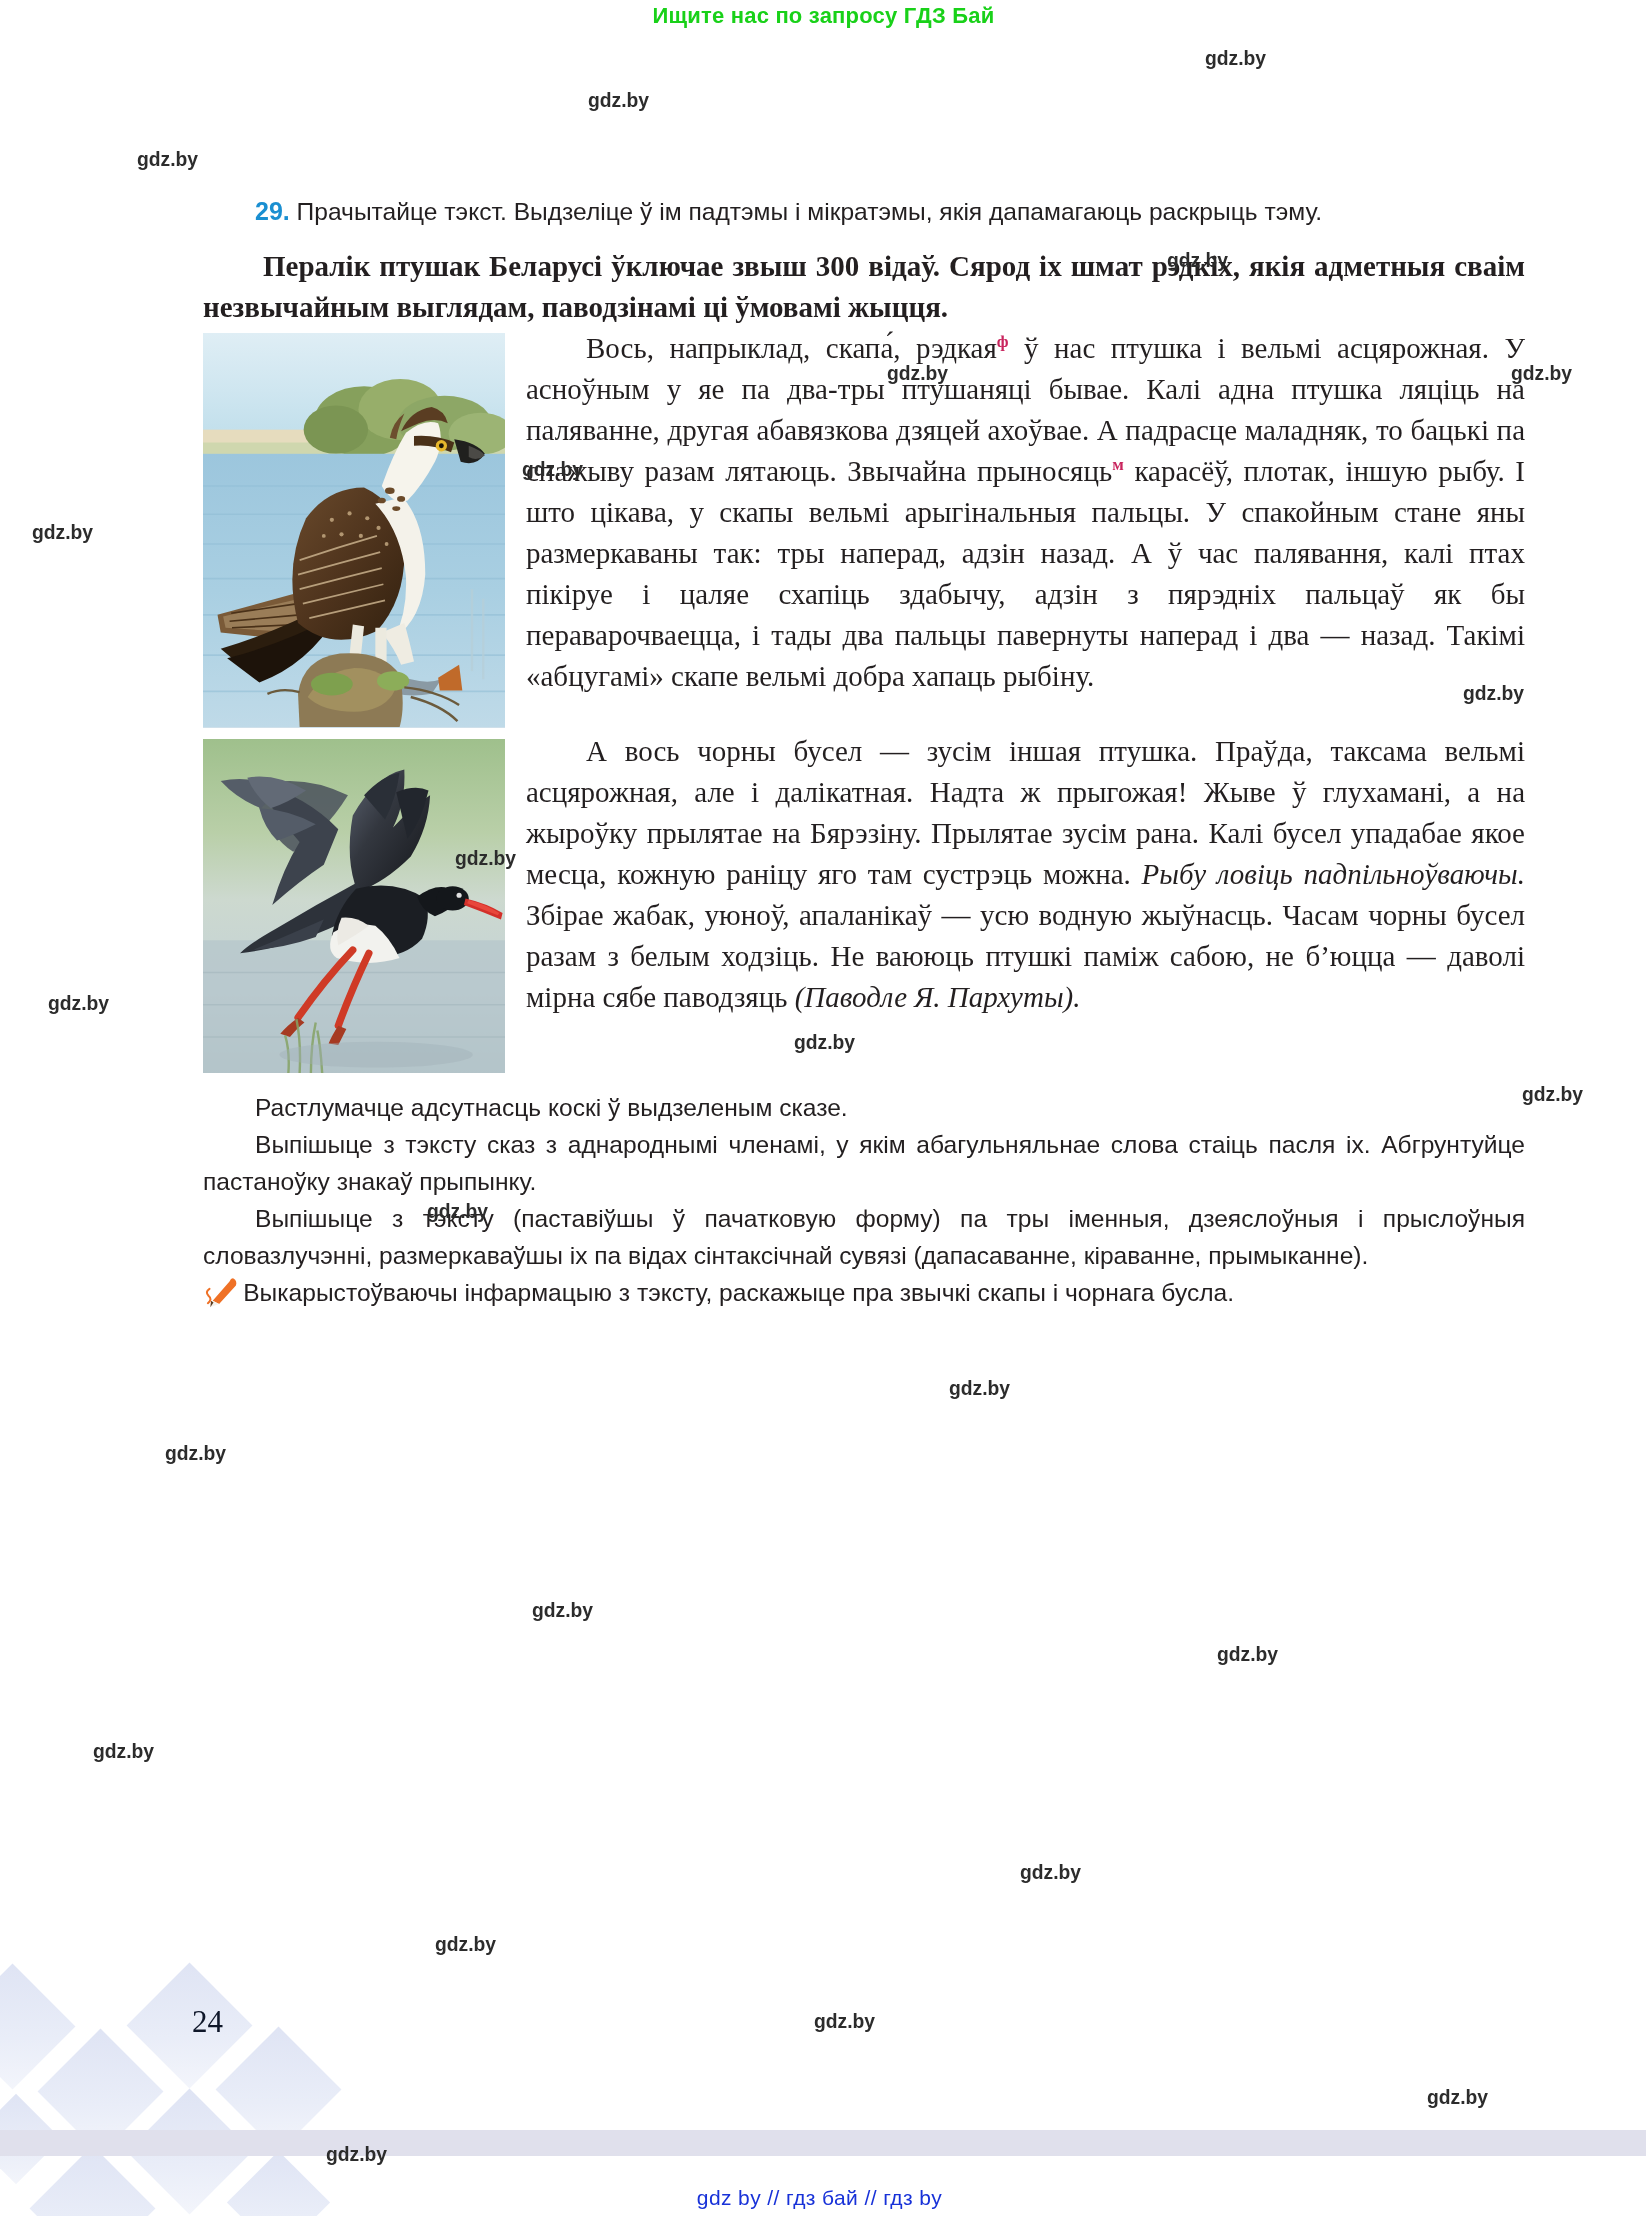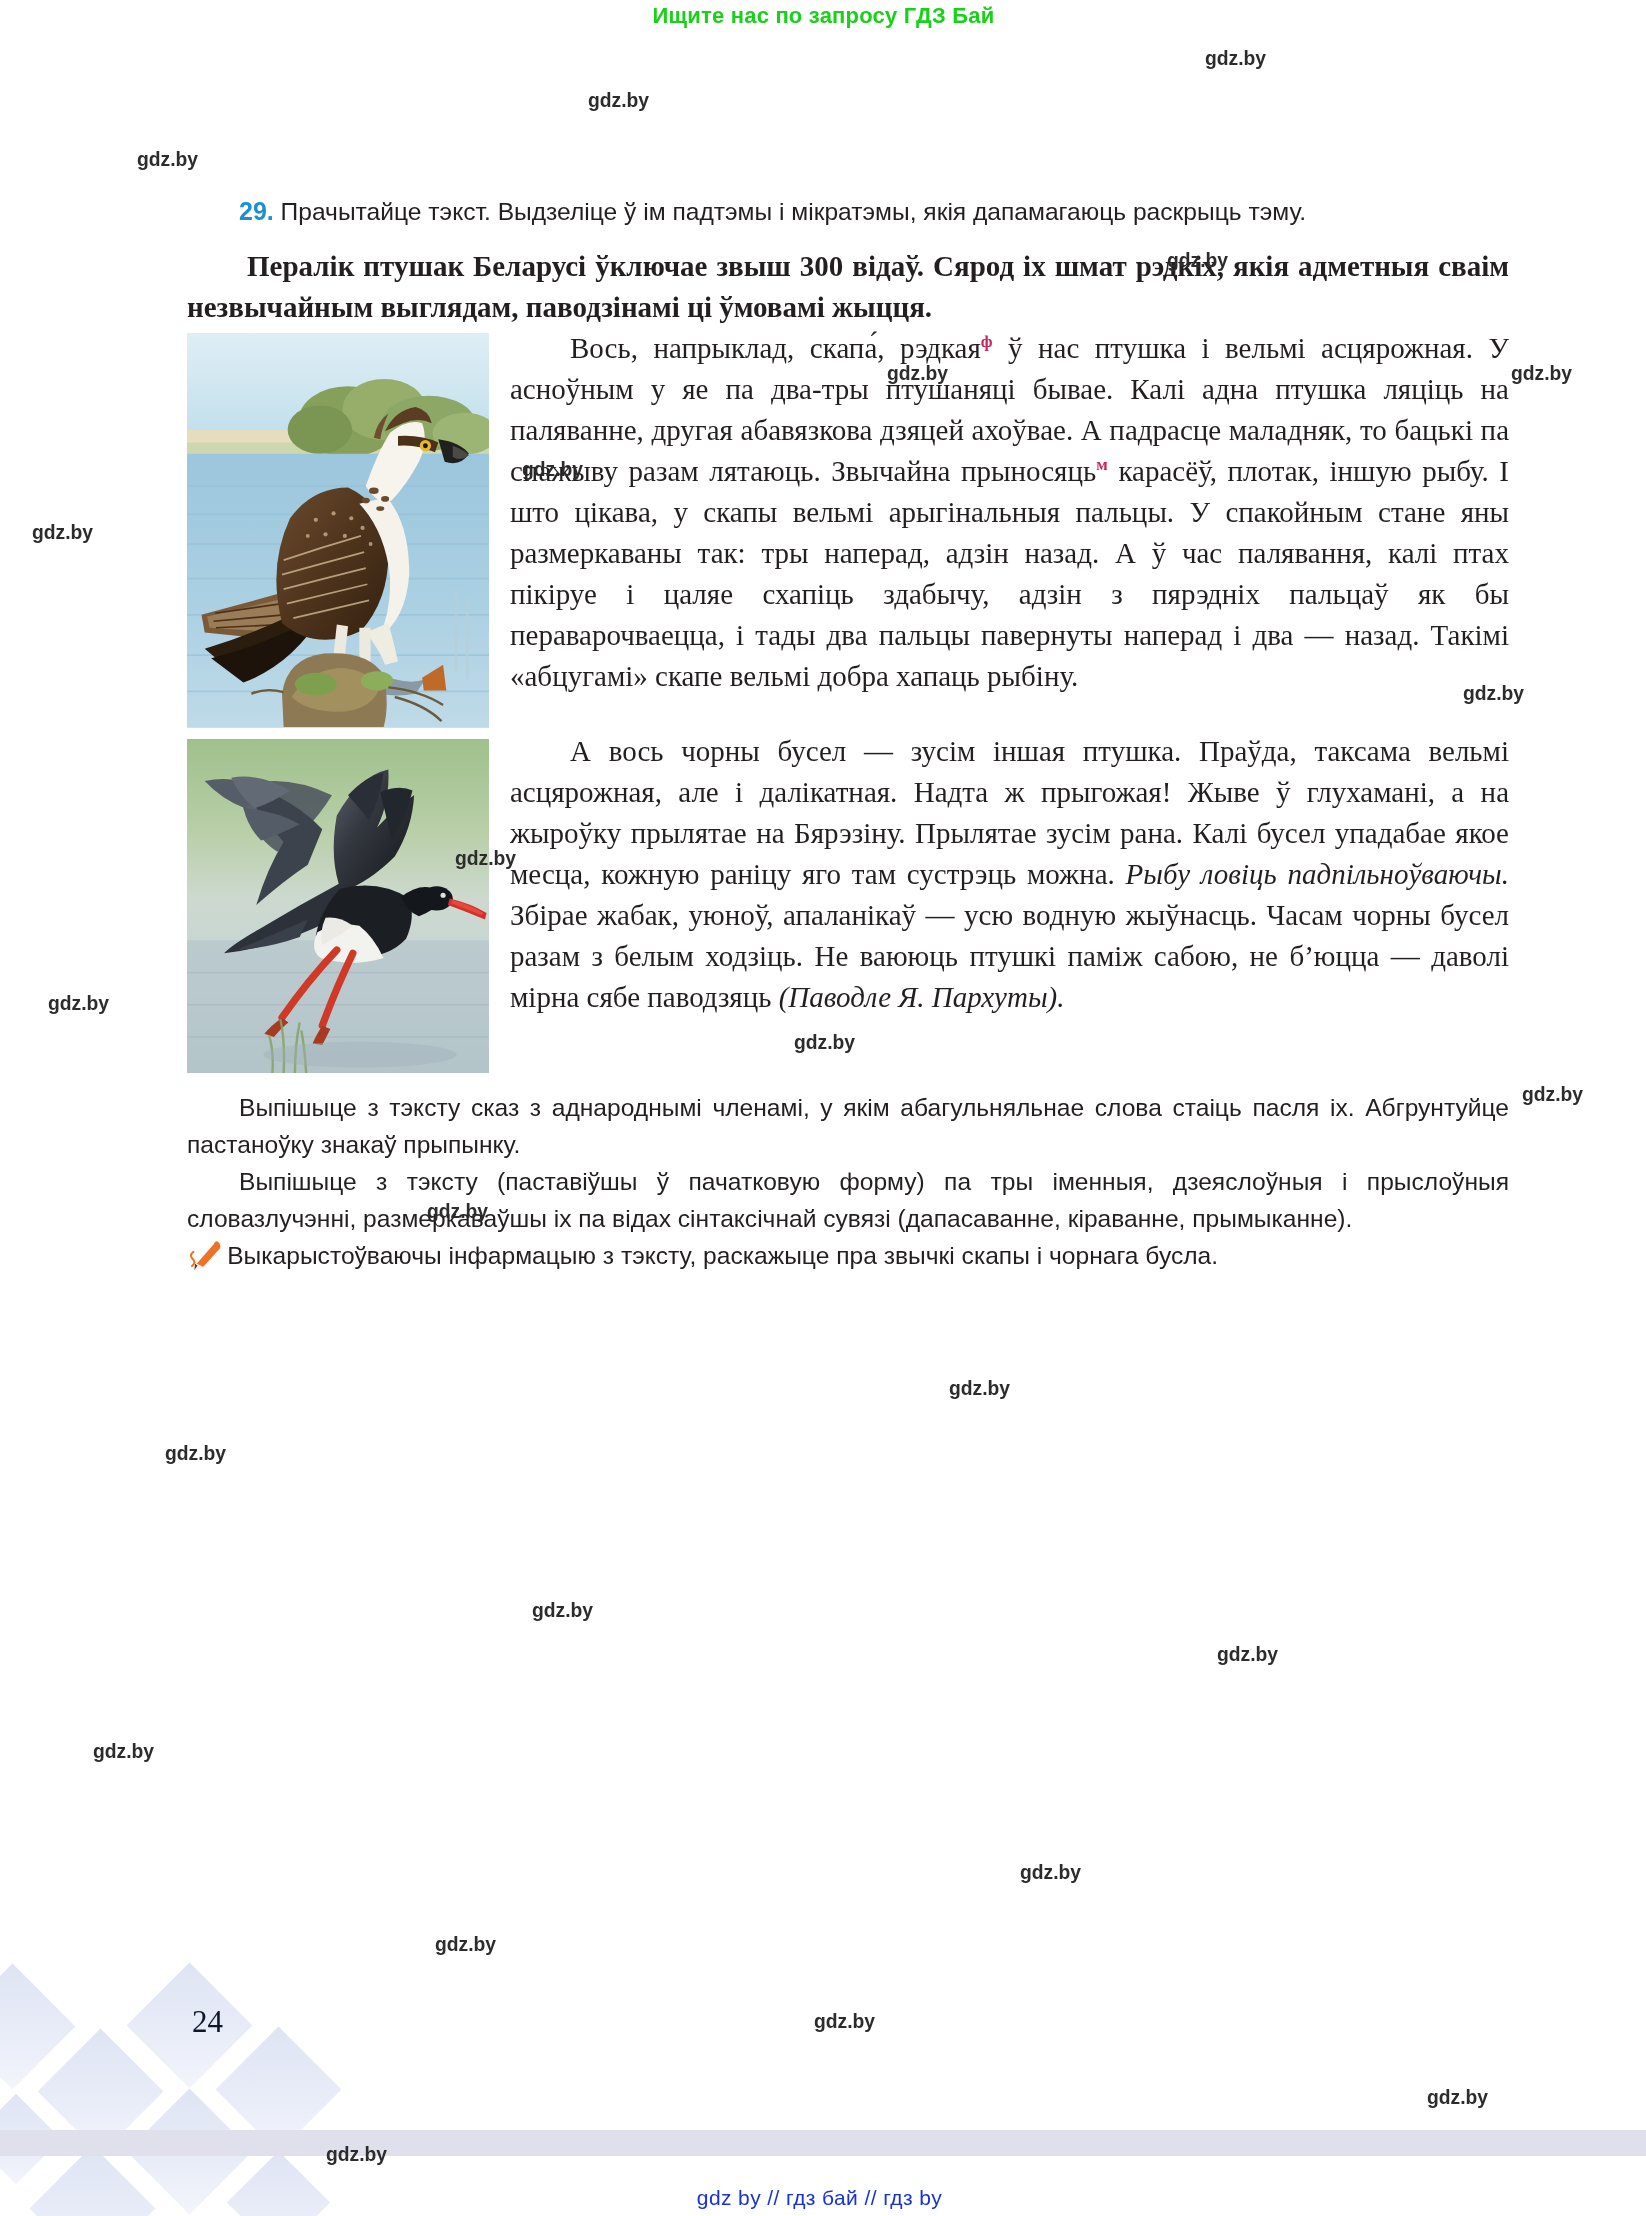--- a/index.html
+++ b/index.html
@@ -57,21 +57,21 @@
   .diamonds i {
     position: absolute;
     display: block;
     background: linear-gradient(135deg, #dfe4f4 0%, #e9edf8 60%, #f3f5fb 100%);
     transform: rotate(45deg);
   }
 
   
   .page {
     position: absolute;
-    left: 0; top: 0;
+    left: 16px; top: 0;
     width: 1482px;
     height: 2216px;
     z-index: 20;
   }
 
   .content {
     position: absolute;
     left: 187px;
     top: 193px;
     width: 1322px;
@@ -420,20 +420,21 @@
           <ellipse cx="215" cy="392" rx="120" ry="16" fill="#9fb0b6" opacity=".4"></ellipse>
         </svg>
       </div>
 
       <p class="lit">
         <span>А вось чорны бусел — зусім іншая птушка. Праўда, таксама вельмі асцярожная, але і далікатная. Надта ж прыгожая! Жыве ў глухамані, а на жыроўку прылятае на Бярэзіну. Прылятае зусім рана. Калі бусел упадабае якое месца, кожную раніцу яго там сустрэць можна. </span><em>Рыбу ловіць падпільноўваючы.</em><span> Збірае жабак, уюноў, апаланікаў — усю водную жыўнасць. Часам чорны бусел разам з белым ходзіць. Не ваююць птушкі паміж сабою, не б’юцца — даволі мірна сябе паводзяць </span><em>(Паводле Я. Пархуты).</em>
       </p>
     </div>
 
     <div class="sec-block" style="padding-top:11.3px;">
+      <p class="task">Растлумачце адсутнасць коскі ў выдзеленым сказе.</p>
       <p class="task">Выпішыце з тэксту сказ з аднароднымі членамі, у якім абагульняльнае слова стаіць пасля іх. Абгрунтуйце пастаноўку знакаў прыпынку.</p>
       <p class="task">Выпішыце з тэксту (паставіўшы ў пачатковую форму) па тры іменныя, дзеяслоўныя і прыслоўныя словазлучэнні, размеркаваўшы іх па відах сінтаксічнай сувязі (дапасаванне, кіраванне, прымыканне).</p>
 
       <p class="task no-indent pencil-line">
         <span class="pencil-icon">
           <svg viewBox="0 0 46 40" width="37" height="32">
             <path d="M38 3 Q43 6 41 12 L20 35 L12 31 L33 7 Q35 2 38 3 Z" fill="#ef7126"></path>
             <path d="M12 31 L20 35 L9 39 Z" fill="#f5f2ec"></path>
             <path d="M9 39 L13 33 L10 31 Z" fill="#5b3a1c"></path>
             <path d="M8 16 Q2 20 7 25 Q12 29 6 34" stroke="#ef7126" stroke-width="2.6" fill="none" stroke-linecap="round"></path>

